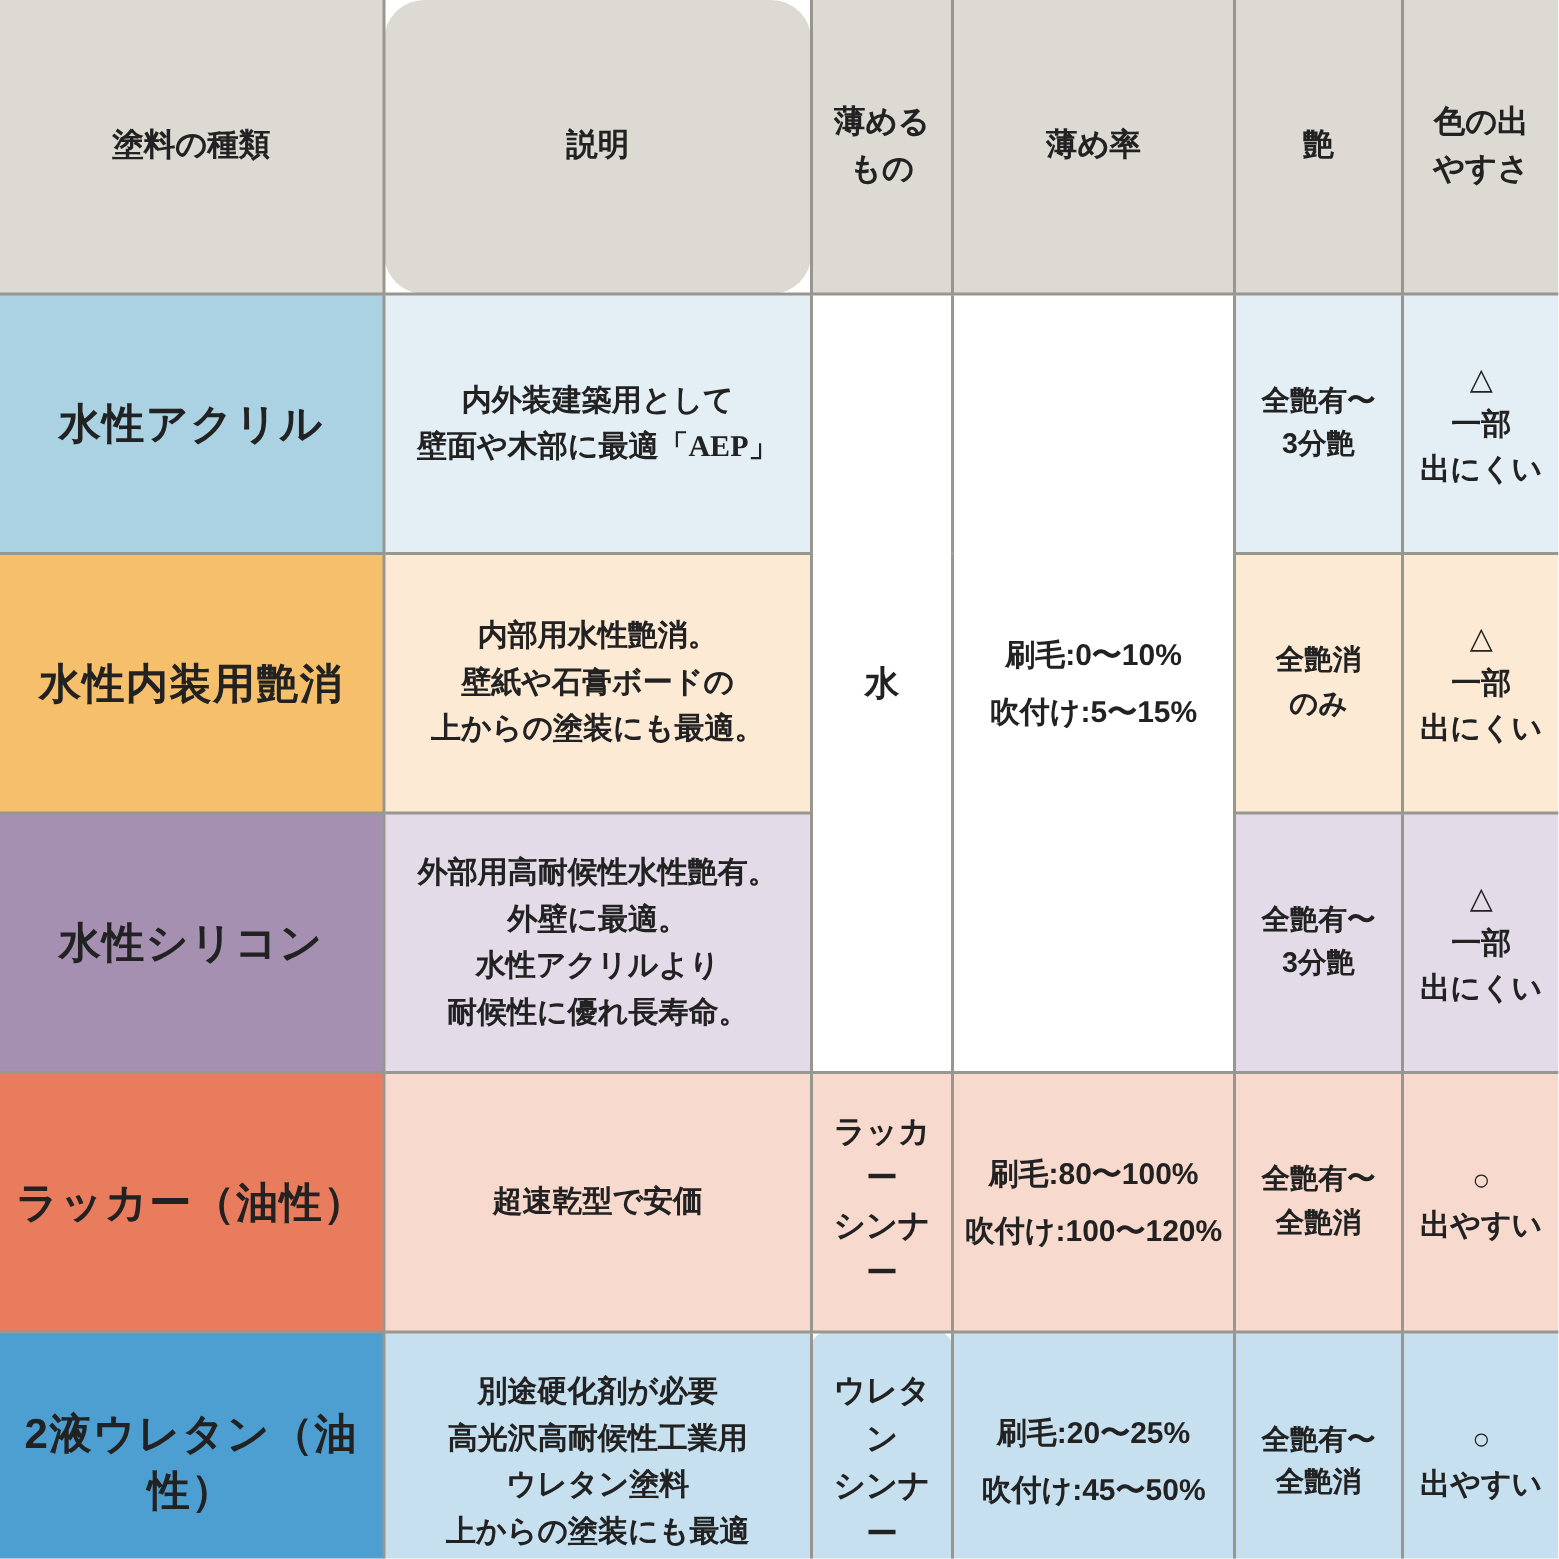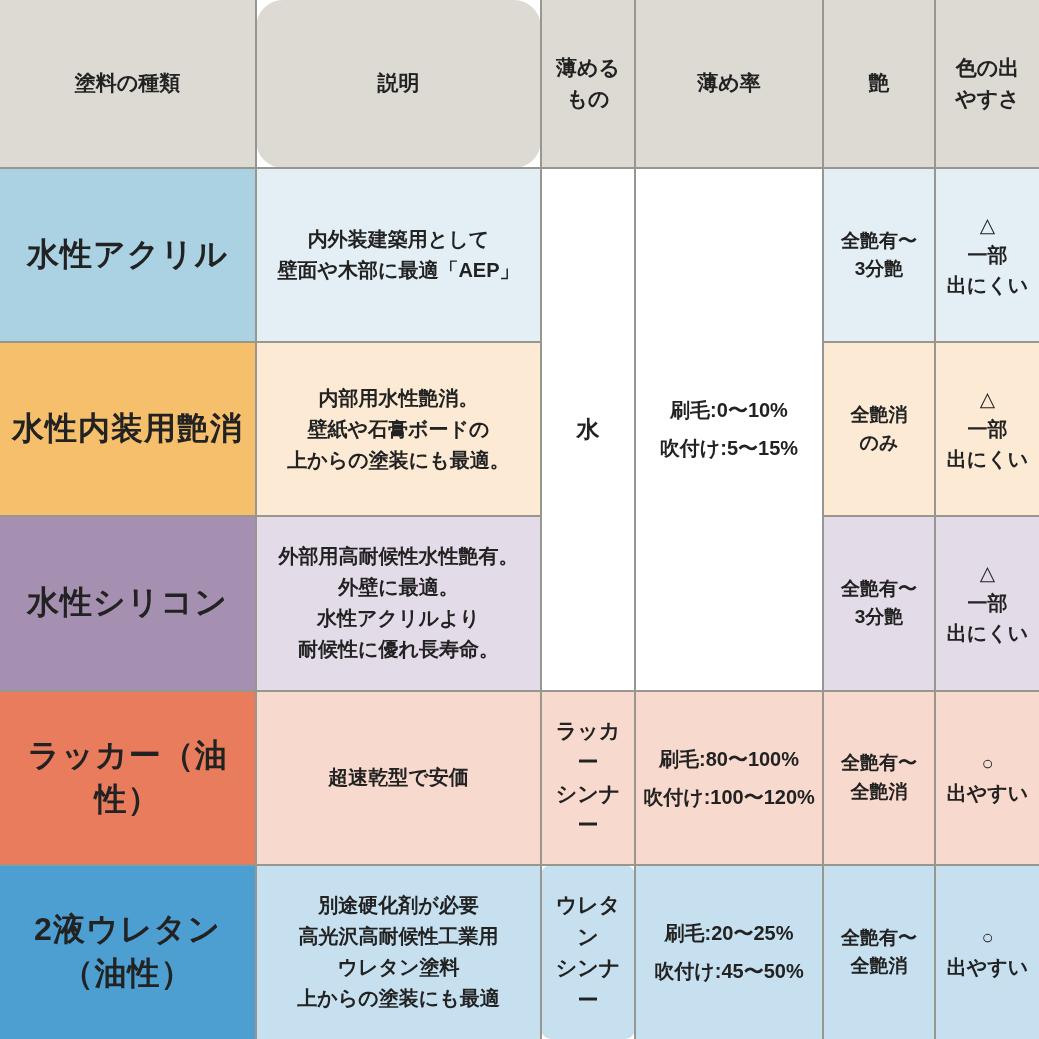--- a/index.html
+++ b/index.html
@@ -29,26 +29,26 @@
   col.c-ease  { width: 104px; }
 
   th, td {
     border: 2px solid #97978f;
     padding: 0 4px;
     text-align: center;
     vertical-align: middle;
     white-space: pre-line;
     font-weight: bold;
   }
-  thead tr { height: 168px; }
+  thead tr { height: 196px; }
   tbody tr { height: 173px; }
 
   th.hdr        { font-size: 21px; line-height: 1.45; font-weight: bold; }
-  td.name-cell  { font-size: 32px; letter-spacing: 1px; }
-  td.desc-cell  { font-size: 20px; line-height: 1.55; }
+  td.name-cell  { font-size: 28px; letter-spacing: 1px; }
+  td.desc-cell  { font-size: 20px; line-height: 1.55; font-family: Liberation Serif, serif; }
   td.thin-cell  { font-size: 21px; line-height: 1.5; margin-left: 20px; }
   td.water-cell { font-size: 23px; }
   td.ratio-cell { font-size: 20px; line-height: 1.9; }
   td.gloss-cell { font-size: 19px; line-height: 1.5; }
   td.ease-cell  { font-size: 20px; line-height: 1.5; }
 </style>
 </head>
 <body>
 
 <table class="paint-table">

